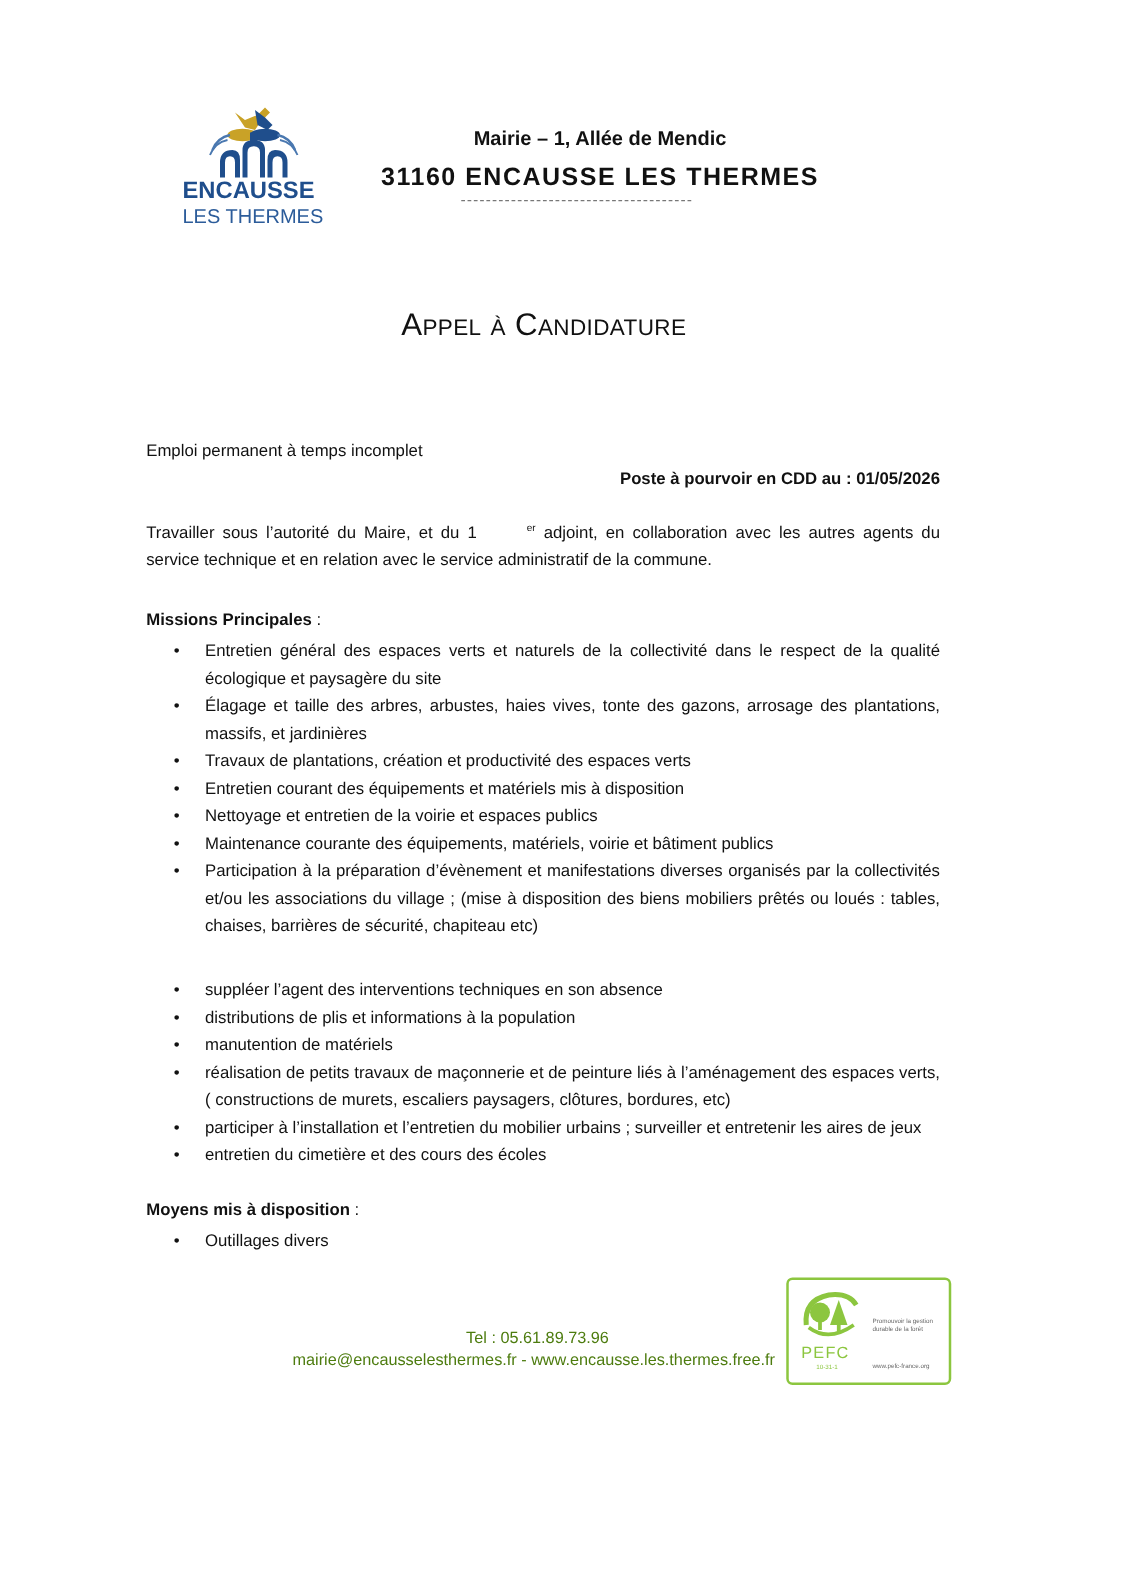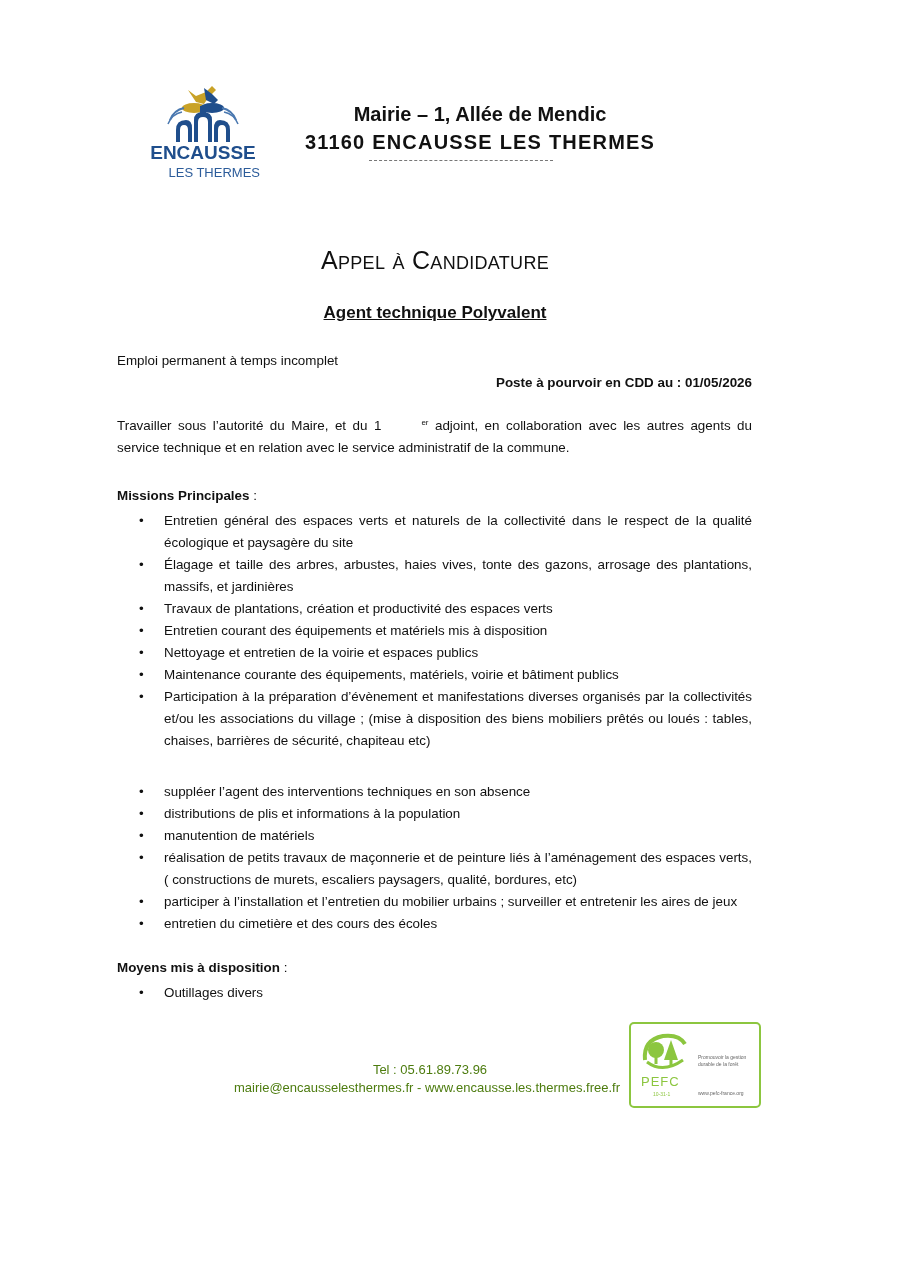--- a/index.html
+++ b/index.html
@@ -6,33 +6,33 @@
     body {
       width: 900px; height: 1274px; position: relative; overflow: hidden;
       font-family: "Liberation Sans", sans-serif; color: #111;
     }
     .page { position: absolute; left: 0; top: 0; width: 900px; height: 1274px; }
 
     
     .logo { position: absolute; left: 146px; top: 82px; width: 114px; height: 100px; }
     .logo svg { display: block; }
     .logo-text-1 {
-      position: absolute; left: 0; top: 60px; width: 114px; text-align: center;
+      position: absolute; left: 0; top: 60px; width: 114px; text-align: left;
       font-family: "Liberation Sans", sans-serif; font-weight: bold; font-size: 19px;
       color: #1f4e8c; letter-spacing: 0px;
     }
     .logo-text-2 {
-      position: absolute; left: 0; top: 83px; width: 114px; text-align: right;
-      font-family: "Liberation Sans", sans-serif; font-size: 13px; color: #2c5c9a;
+      position: absolute; left: 0; top: 83px; width: 114px; text-align: left;
+      font-family: "Liberation Sans", sans-serif; font-size: 16px; color: #2c5c9a;
     }
     .addr {
       position: absolute; left: 290px; width: 380px; text-align: center;
       font-family: "Liberation Sans", sans-serif; font-weight: bold; color: #111;
     }
-    .addr-1 { top: 103px; font-size: 20px; }
+    .addr-1 { top: 103px; font-size: 16px; }
     .addr-2 { top: 131px; font-size: 20px; letter-spacing: 1.2px; }
     .addr-rule {
       position: absolute; left: 369px; top: 160px; width: 184px; height: 0;
       border-top: 1px dashed #777;
     }
 
     
     .title {
       position: absolute; left: 0; top: 246px; width: 870px; text-align: center;
       font-family: "Liberation Sans", sans-serif; font-size: 25px; color: #111;
@@ -114,42 +114,41 @@
     </svg>
     <div class="logo-text-1">ENCAUSSE</div>
     <div class="logo-text-2">LES THERMES</div>
   </div>
 
   <div class="addr addr-1">Mairie – 1, Allée de Mendic</div>
   <div class="addr addr-2">31160 ENCAUSSE LES THERMES</div>
   <div class="addr-rule"></div>
 
   <div class="title">Appel à Candidature</div>
-  <div class="subtitle">Agent technique Polyvalent</div>
 
   <div class="txt" style="top:350px;">Emploi permanent à temps incomplet</div>
   <div class="txt bold" style="top:372px;text-align:right;">Poste à pourvoir en CDD au : 01/05/2026</div>
   <div class="txt justify" style="top:415px;"><span>Travailler sous l’autorité du Maire, et du 1</span><sup>er</sup><span> adjoint, en collaboration avec les autres agents du service technique et en relation avec le service administratif de la commune.</span></div>
 
   <div class="txt" style="top:485px;"><span class="bold">Missions Principales</span><span> :</span></div>
   <ul class="bullets" style="top:510px;">
     <li><span class="bullet">•</span><span>Entretien général des espaces verts et naturels de la collectivité dans le respect de la qualité écologique et paysagère du site</span></li>
     <li><span class="bullet">•</span><span>Élagage et taille  des arbres, arbustes, haies vives, tonte des gazons, arrosage des plantations, massifs, et jardinières</span></li>
     <li><span class="bullet">•</span><span>Travaux de plantations, création et productivité des espaces verts</span></li>
     <li><span class="bullet">•</span><span>Entretien courant des équipements et matériels mis à disposition</span></li>
     <li><span class="bullet">•</span><span>Nettoyage et entretien de la voirie et espaces publics</span></li>
     <li><span class="bullet">•</span><span>Maintenance courante des équipements, matériels, voirie et bâtiment publics</span></li>
     <li><span class="bullet">•</span><span>Participation à la préparation d’évènement et manifestations diverses organisés par la collectivités et/ou les associations du village ; (mise à disposition des biens mobiliers prêtés ou loués : tables, chaises, barrières de sécurité, chapiteau etc)</span></li>
   </ul>
 
   <ul class="bullets" style="top:781px;">
     <li><span class="bullet">•</span><span>suppléer l’agent des interventions techniques en son absence</span></li>
     <li><span class="bullet">•</span><span>distributions de plis et informations à la population</span></li>
     <li><span class="bullet">•</span><span>manutention de matériels</span></li>
-    <li><span class="bullet">•</span><span>réalisation de petits travaux de maçonnerie et de peinture liés à l’aménagement des espaces verts,( constructions de murets, escaliers paysagers, qualité, bordures, etc)</span></li>
+    <li><span class="bullet">•</span><span>réalisation de petits travaux de maçonnerie et de peinture liés à l’aménagement des espaces verts,( constructions de murets, escaliers paysagers, clôtures, bordures, etc)</span></li>
     <li><span class="bullet">•</span><span>participer à l’installation et l’entretien du mobilier urbains ; surveiller et entretenir les aires de jeux</span></li>
     <li><span class="bullet">•</span><span>entretien du cimetière et des cours des écoles</span></li>
   </ul>
 
   <div class="txt" style="top:957px;"><span class="bold">Moyens mis à disposition</span><span> :</span></div>
   <ul class="bullets" style="top:982px;">
     <li><span class="bullet">•</span><span>Outillages divers</span></li>
   </ul>
 
   <div class="footer-line footer-tel">Tel : 05.61.89.73.96</div>

